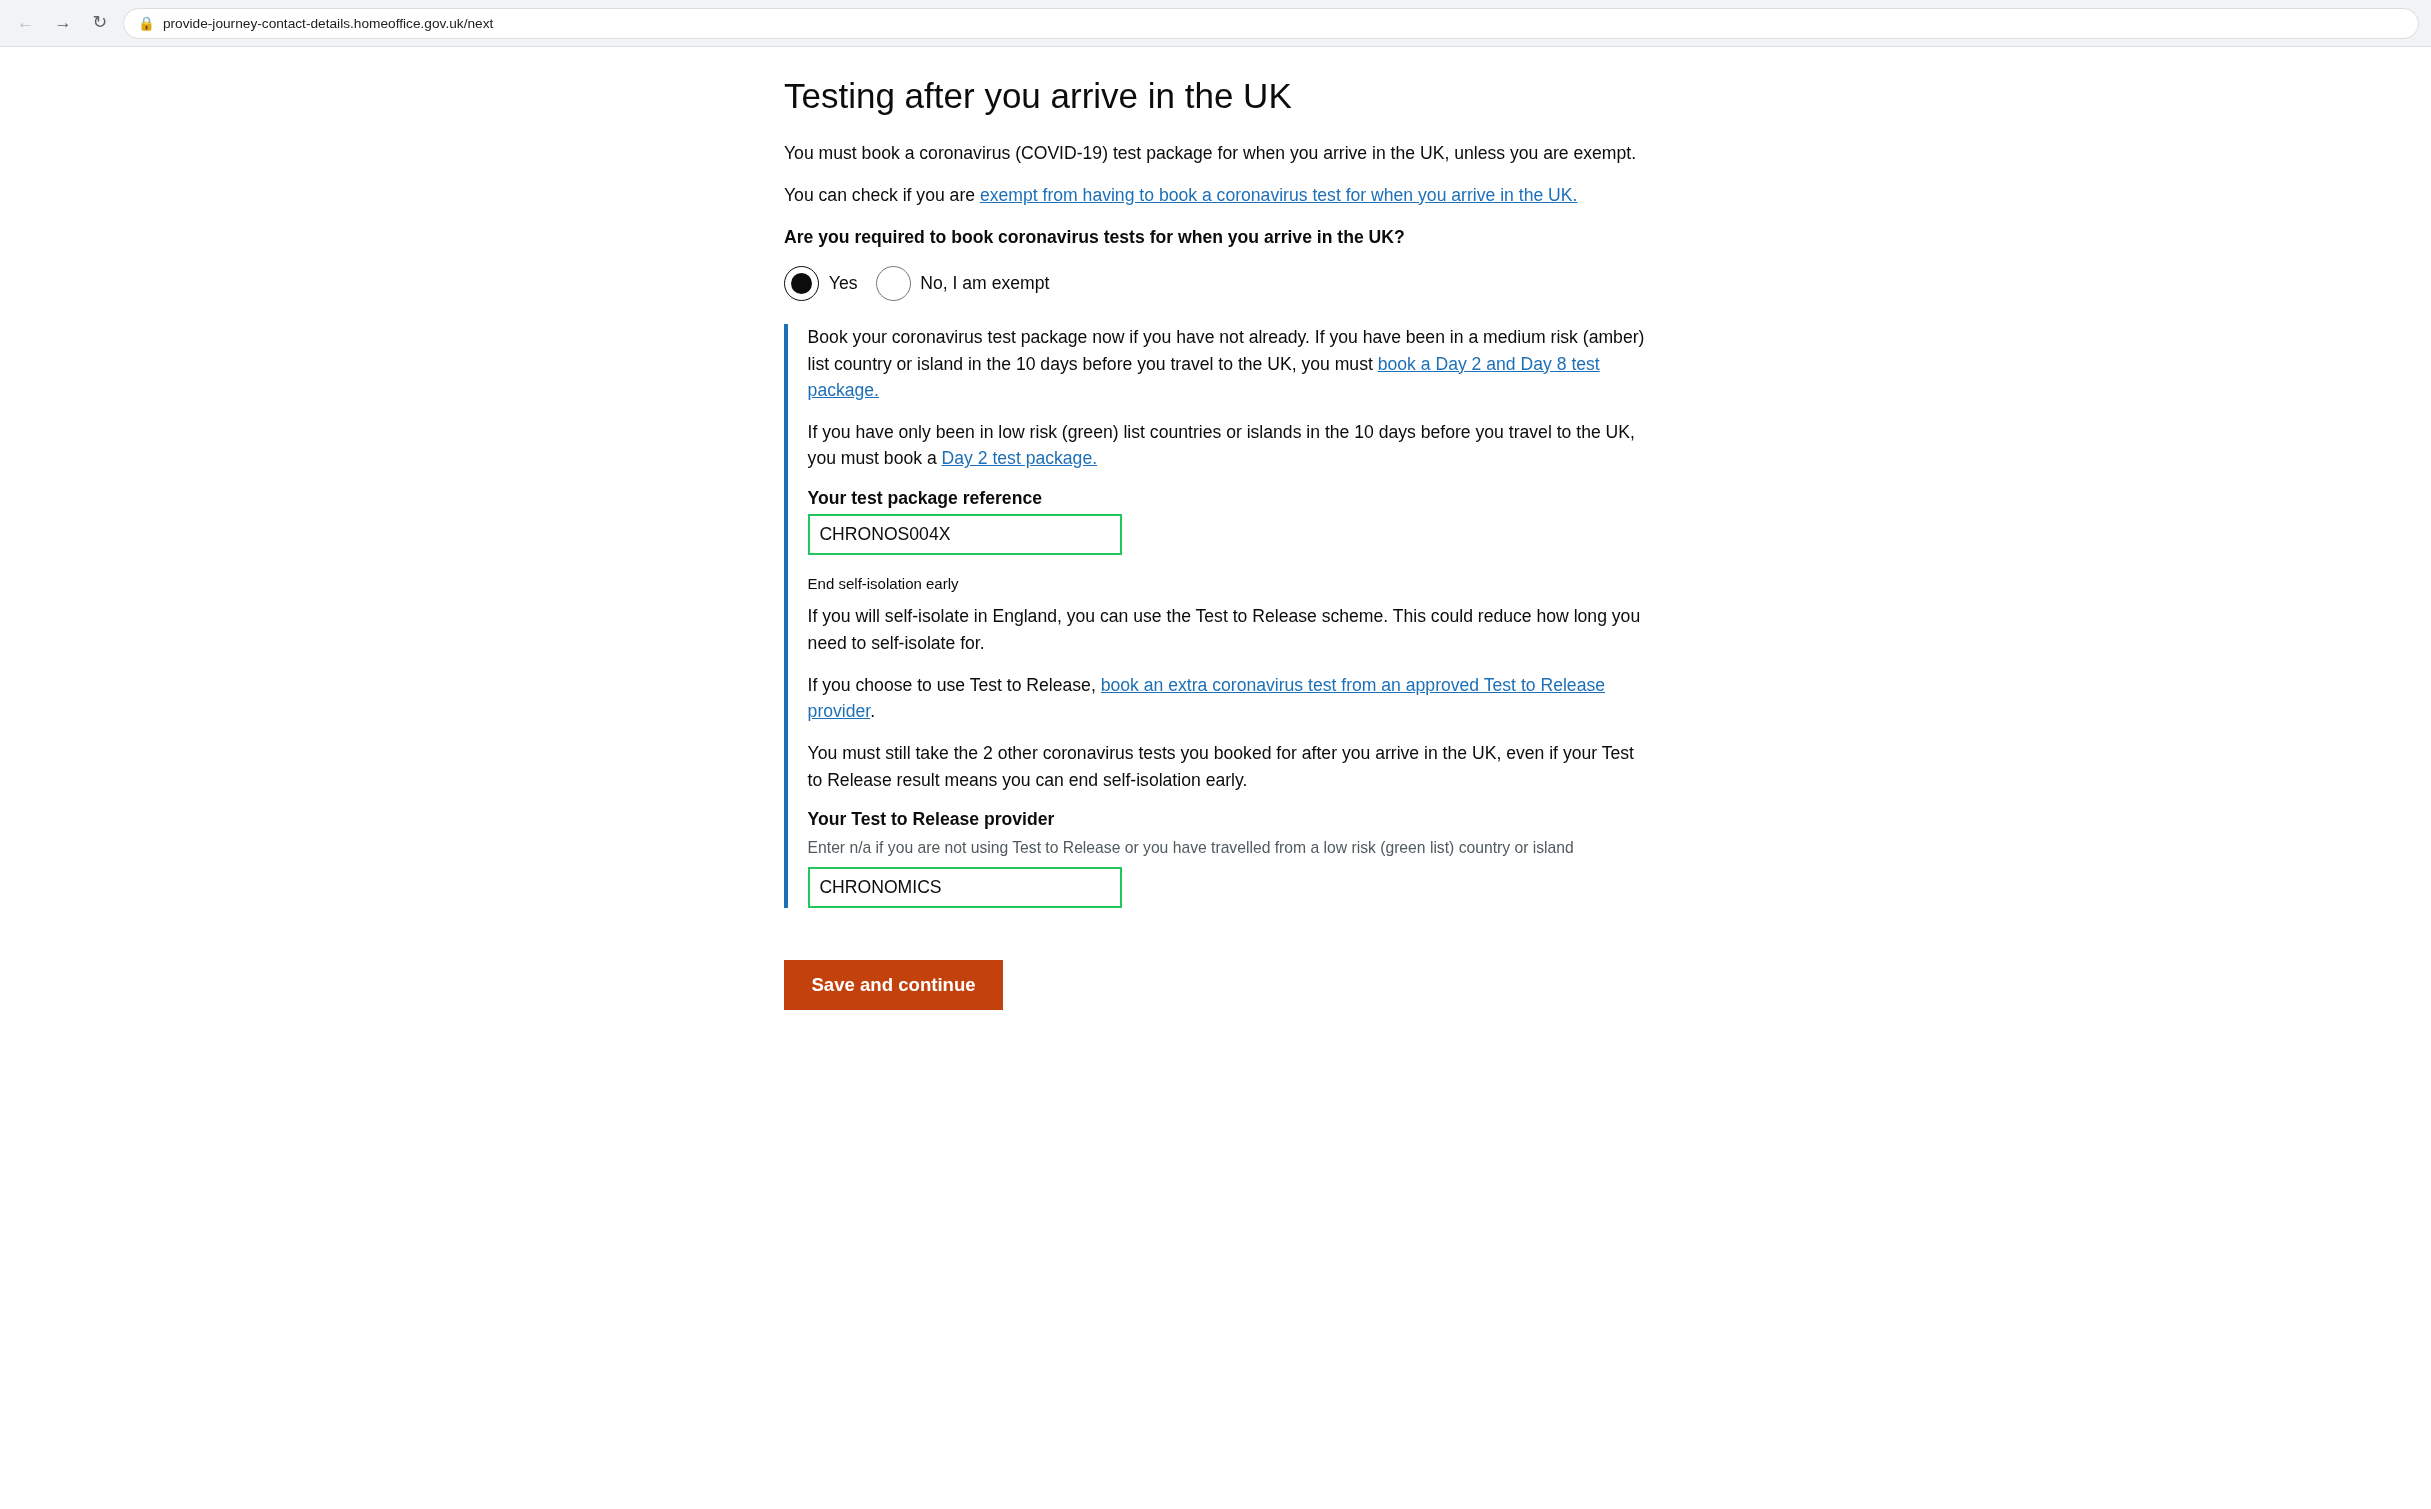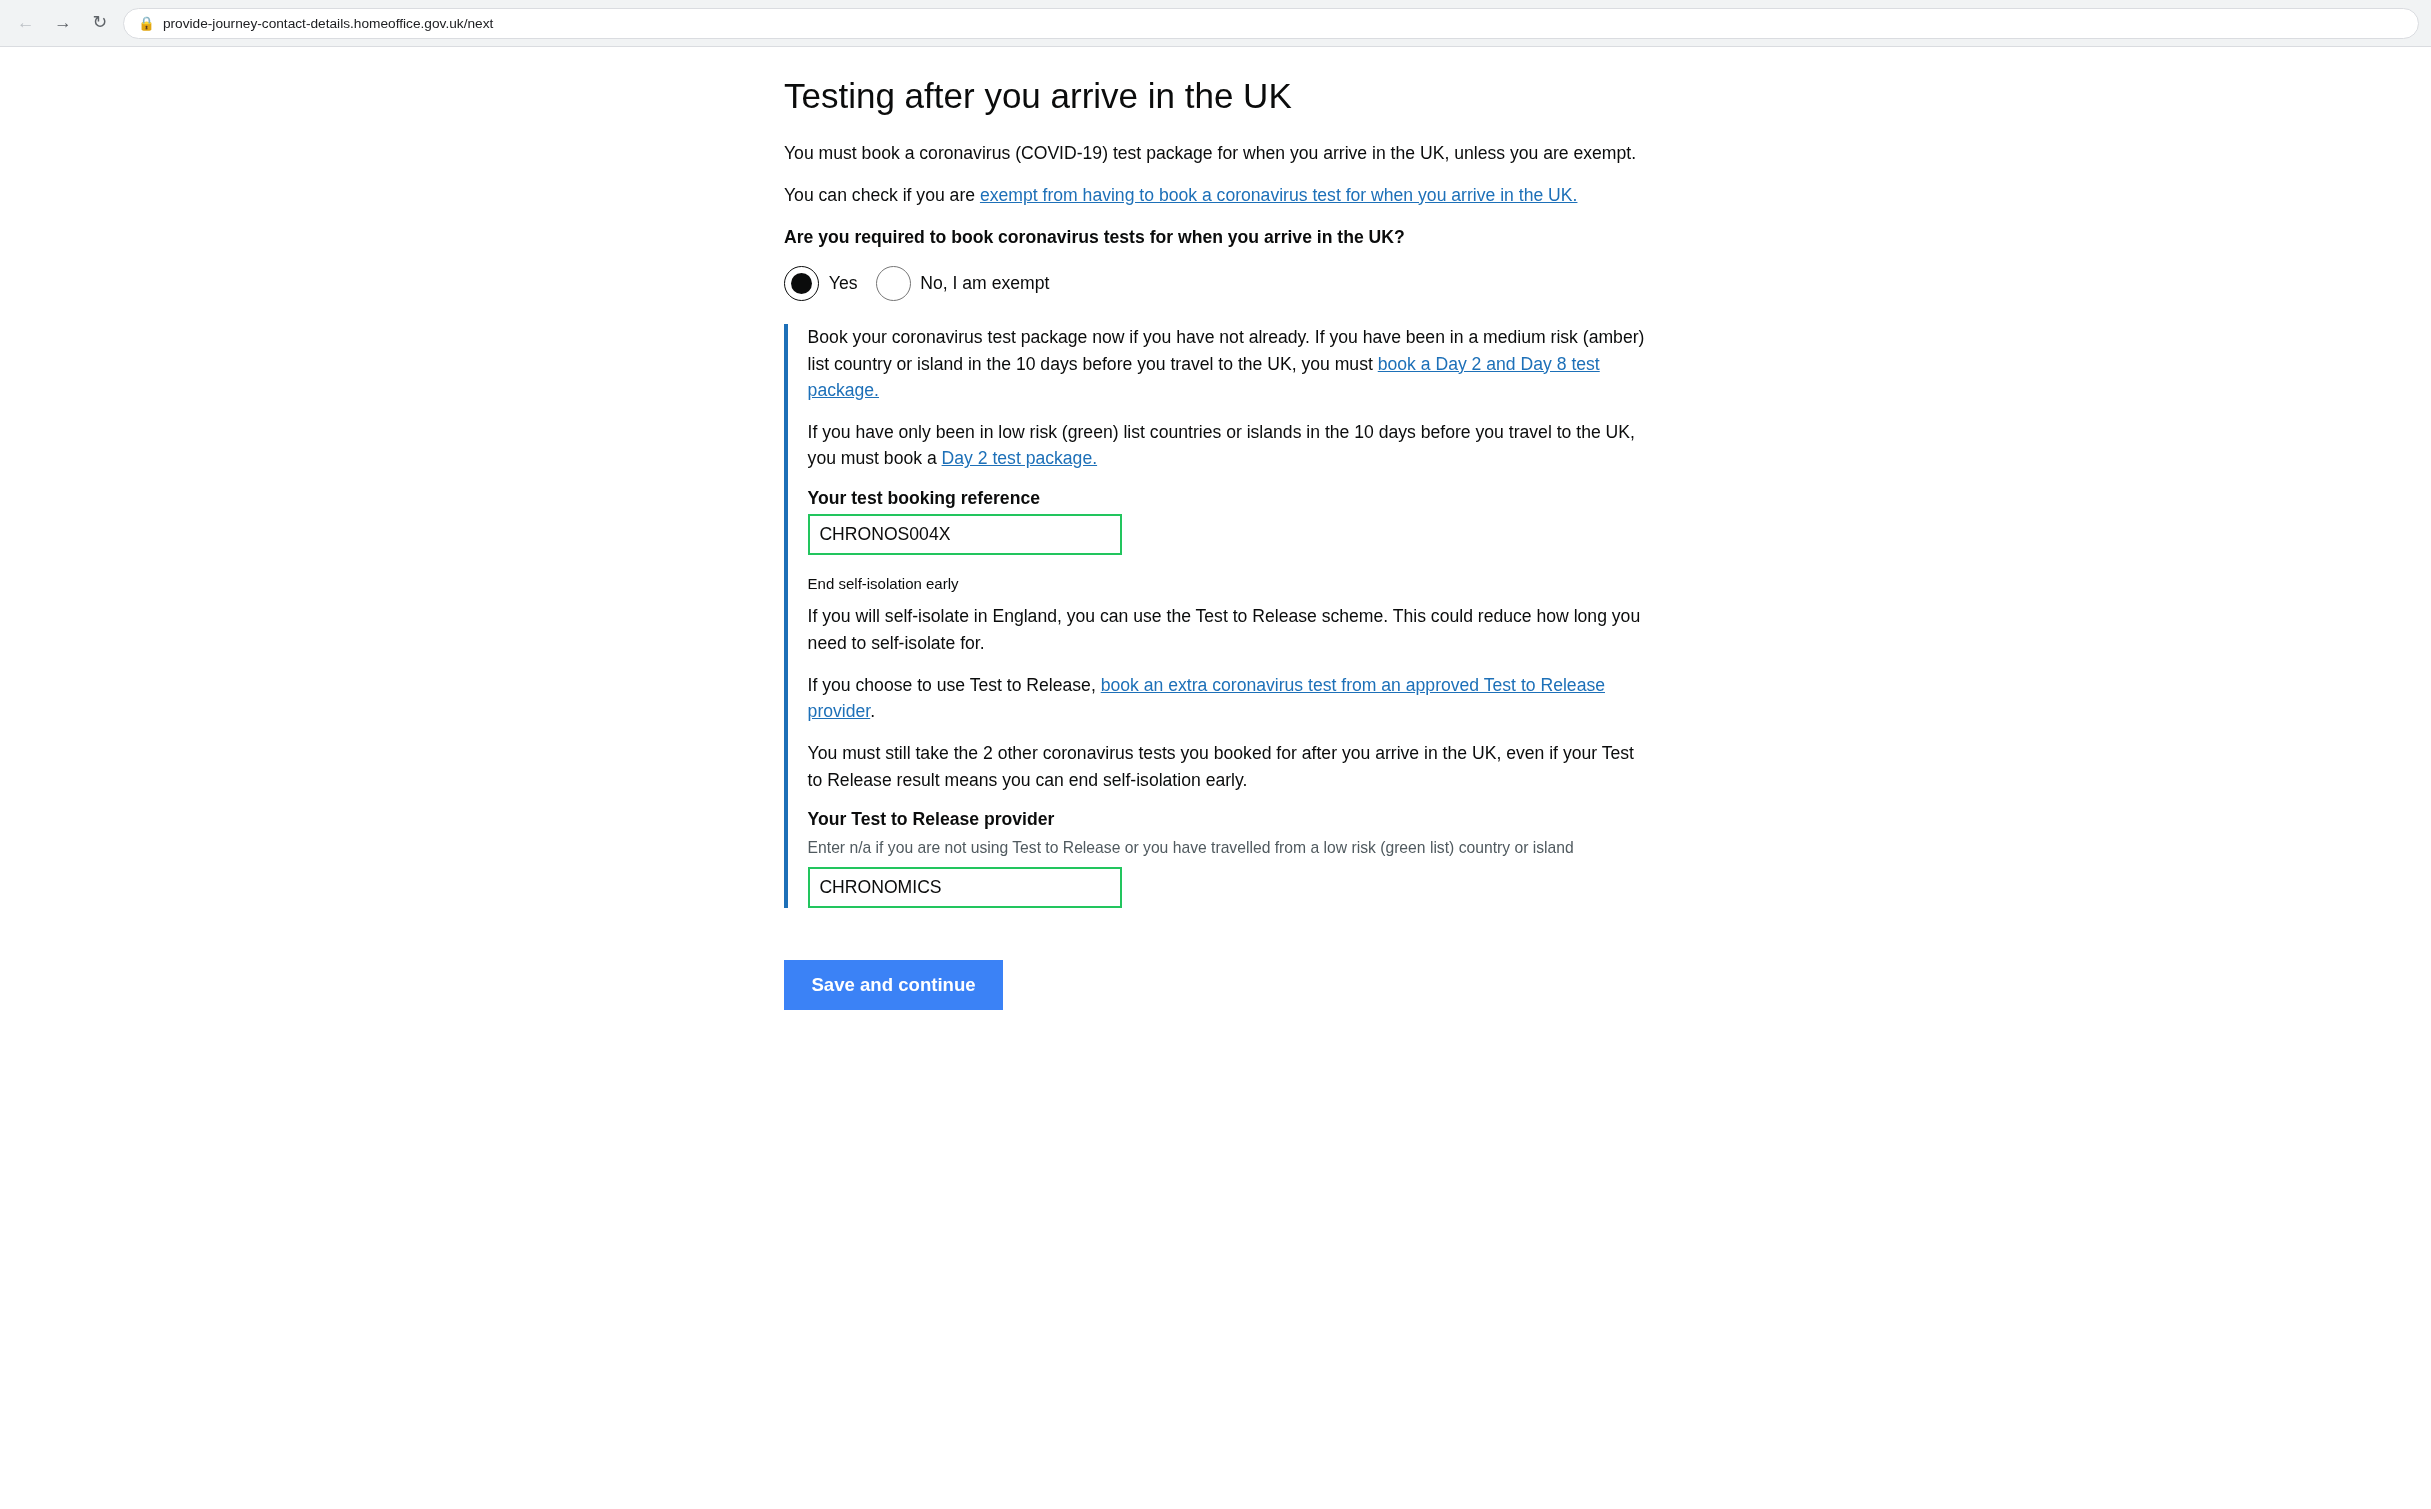--- a/index.html
+++ b/index.html
@@ -133,21 +133,21 @@
 
     .section-heading {
       font-size: 15px;
       font-weight: normal;
       margin-bottom: 11.8px;
       margin-top: 3.9px;
       color: #0b0c0c;
     }
 
     .save-btn {
-      background: #3b82f6;
+      background: #c2410c;
       color: #fff;
       border: none;
       padding: 13.7px 27.4px;
       font-size: 18.6px;
       font-weight: bold;
       cursor: pointer;
       margin-top: 29px;
       display: inline-block;
     }
     .mb8  { margin-bottom: 7.8px; }
@@ -190,21 +190,21 @@
 
   <div class="info-box">
     <p>
       <span>Book your coronavirus test package now if you have not already. If you have been in a medium risk (amber) list country or island in the 10 days before you travel to the UK, you must </span><a href="#">book a Day 2 and Day 8 test package.</a>
     </p>
     <p>
       <span>If you have only been in low risk (green) list countries or islands in the 10 days before you travel to the UK, you must book a </span><a href="#">Day 2 test package.</a>
     </p>
 
     <div class="mb8">
-      <label class="field-label" for="test-booking-input">Your test booking reference</label>
+      <label class="field-label" for="test-booking-input">Your test package reference</label>
       <input type="text" id="test-booking-input" class="text-input" value="CHRONOS004X" style="">
     </div>
 
     <div class="mb8 mt16" style="margin-top:19.6px;">
       <div class="section-heading">End self-isolation early</div>
       <p>If you will self-isolate in England, you can use the Test to Release scheme. This could reduce how long you need to self-isolate for.</p>
       <p>
         <span>If you choose to use Test to Release, </span><a href="#">book an extra coronavirus test from an approved Test to Release provider</a><span>.</span>
       </p>
       <p>You must still take the 2 other coronavirus tests you booked for after you arrive in the UK, even if your Test to Release result means you can end self-isolation early.</p>

